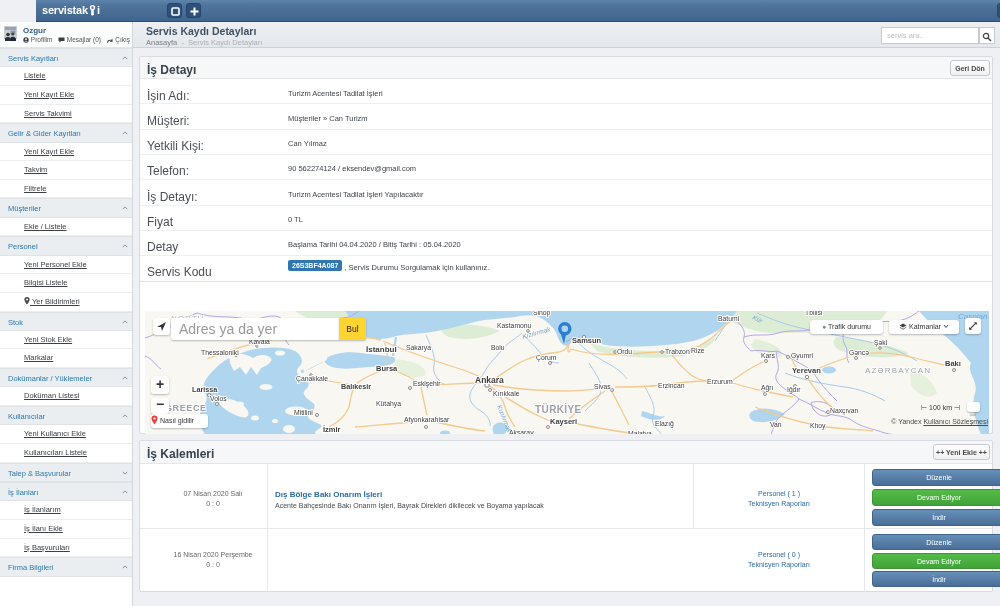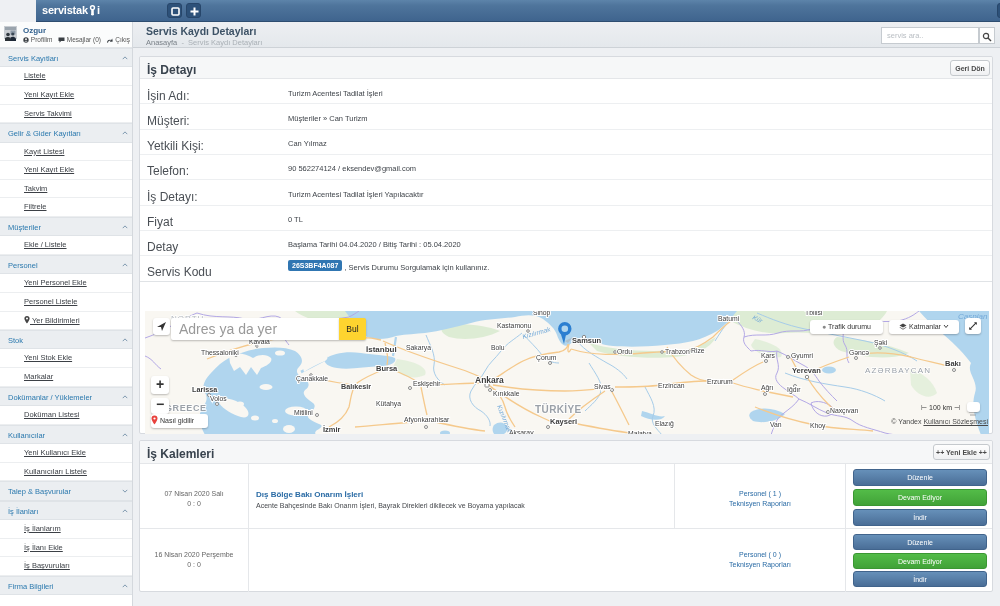--- a/index.html
+++ b/index.html
@@ -39,21 +39,21 @@
 .badge { display:inline-block; background:#3076b2; color:#fff; font-weight:bold; font-size:7px; padding:2px 4px 2px; border-radius:2px; position:relative; top:-2px; }
 #mapwrap { position:absolute; left:5px; top:254px; width:844px; height:123px; overflow:hidden; background:#f8f6f1; }
 #mapsvg { position:absolute; left:0; top:0; }
 .mchip { position:absolute; background:#fff; border-radius:3px; box-shadow:0 1px 2px rgba(0,0,0,0.25); }
 #msearch { position:absolute; left:26px; top:7px; width:168px; height:22px; background:#fff; border-radius:2px 0 0 2px; box-shadow:0 1px 2px rgba(0,0,0,0.25); font-size:14px; color:#999; line-height:22px; padding-left:8px; }
 #mbul { position:absolute; left:194px; top:7px; width:27px; height:22px; background:#fed42f; border-radius:0 2px 2px 0; font-size:8.5px; color:#222; line-height:22px; text-align:center; box-shadow:0 1px 2px rgba(0,0,0,0.25); }
 #mscale { position:absolute; left:776px; top:93px; font-size:7px; color:#333; }
 #mcopy { position:absolute; right:1px; top:107px; font-size:7px; color:#4a4a4a; }
 
 .krow { position:relative; border-bottom:1px solid #e5e7ea; }
-.kcol { position:absolute; top:0; height:100%; border-right:1px solid #e5e7ea; }
+.kcol { position:absolute; top:0; height:100%; border-right:1px solid #e5e7ea;margin-left:19px; }
 .kc1 { left:0; width:109px; text-align:center; }
 .kc2 { left:109px; width:426px; }
 .kc3 { left:535px; width:171px; text-align:center; }
 .kc4 { left:706px; width:148px; border-right:none; }
 .kdate { font-size:7px; color:#666; margin-top:26px; }
 .kdate2 { font-size:7px; color:#666; margin-top:3px; }
 .ktitle { font-size:8px; font-weight:bold; color:#2a6ba5; margin:26px 0 3px 7px; }
 .kdesc { font-size:7px; color:#46494d; margin-left:7px; }
 .klink { font-size:7px; color:#2a6ba5; }
 .btnstack { position:absolute; left:7px; top:0; width:134px; }
@@ -114,33 +114,32 @@
   <div id="menu">
   <div class="menuhdr">Servis Kayıtları<svg class="chev" width="8" height="6" viewBox="0 0 8 6">
           <path d="M1 4.5 L4 1.5 L7 4.5" fill="none" stroke="#7a95ad" stroke-width="1.3"></path>
         </svg></div>
   <div class="menuitem">Listele</div>
   <div class="menuitem">Yeni Kayıt Ekle</div>
   <div class="menuitem">Servis Takvimi</div>
   <div class="menuhdr">Gelir &amp; Gider Kayıtları<svg class="chev" width="8" height="6" viewBox="0 0 8 6">
           <path d="M1 4.5 L4 1.5 L7 4.5" fill="none" stroke="#7a95ad" stroke-width="1.3"></path>
         </svg></div>
-  <div class="menuitem">Kayıt Listesi</div>
   <div class="menuitem">Yeni Kayıt Ekle</div>
   <div class="menuitem">Takvim</div>
   <div class="menuitem">Filtrele</div>
   <div class="menuhdr">Müşteriler<svg class="chev" width="8" height="6" viewBox="0 0 8 6">
           <path d="M1 4.5 L4 1.5 L7 4.5" fill="none" stroke="#7a95ad" stroke-width="1.3"></path>
         </svg></div>
   <div class="menuitem">Ekle / Listele</div>
   <div class="menuhdr">Personel<svg class="chev" width="8" height="6" viewBox="0 0 8 6">
           <path d="M1 4.5 L4 1.5 L7 4.5" fill="none" stroke="#7a95ad" stroke-width="1.3"></path>
         </svg></div>
   <div class="menuitem">Yeni Personel Ekle</div>
-  <div class="menuitem">Personel Listele</div>
+  <div class="menuitem">Bilgisi Listele</div>
   <div class="menuitem"><svg width="6" height="8" viewBox="0 0 6 8" style="vertical-align:-1px">
           <path d="M3 0 a2.6 2.6 0 0 1 2.6 2.6 c0 1.8 -2.6 5 -2.6 5 s-2.6 -3.2 -2.6 -5 A2.6 2.6 0 0 1 3 0 z M3 1.6 a1 1 0 1 0 0 2 a1 1 0 0 0 0 -2 z" fill="#444"></path>
         </svg> Yer Bildirimleri</div>
   <div class="menuhdr">Stok<svg class="chev" width="8" height="6" viewBox="0 0 8 6">
           <path d="M1 4.5 L4 1.5 L7 4.5" fill="none" stroke="#7a95ad" stroke-width="1.3"></path>
         </svg></div>
   <div class="menuitem">Yeni Stok Ekle</div>
   <div class="menuitem">Markalar</div>
   <div class="menuhdr">Dokümanlar / Yüklemeler<svg class="chev" width="8" height="6" viewBox="0 0 8 6">
           <path d="M1 4.5 L4 1.5 L7 4.5" fill="none" stroke="#7a95ad" stroke-width="1.3"></path>

